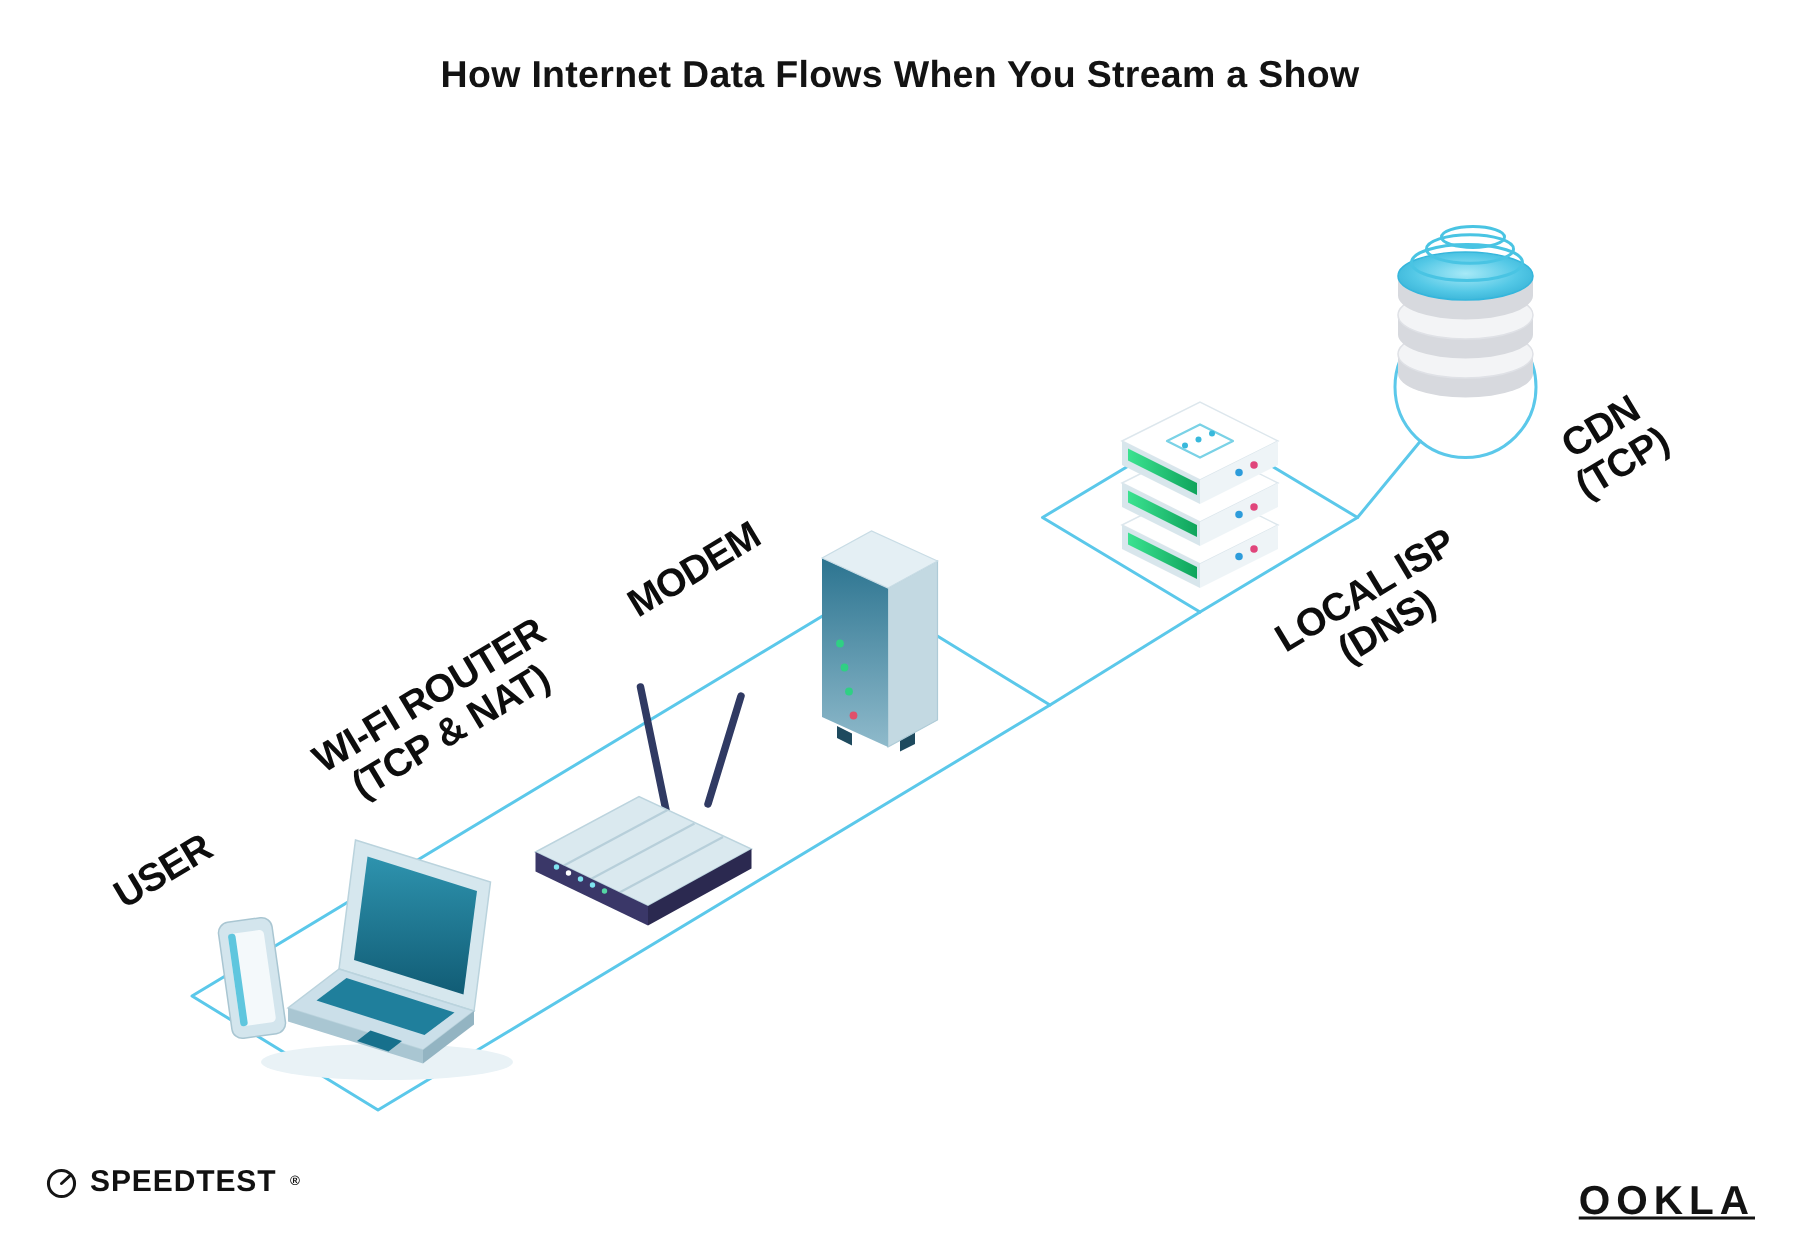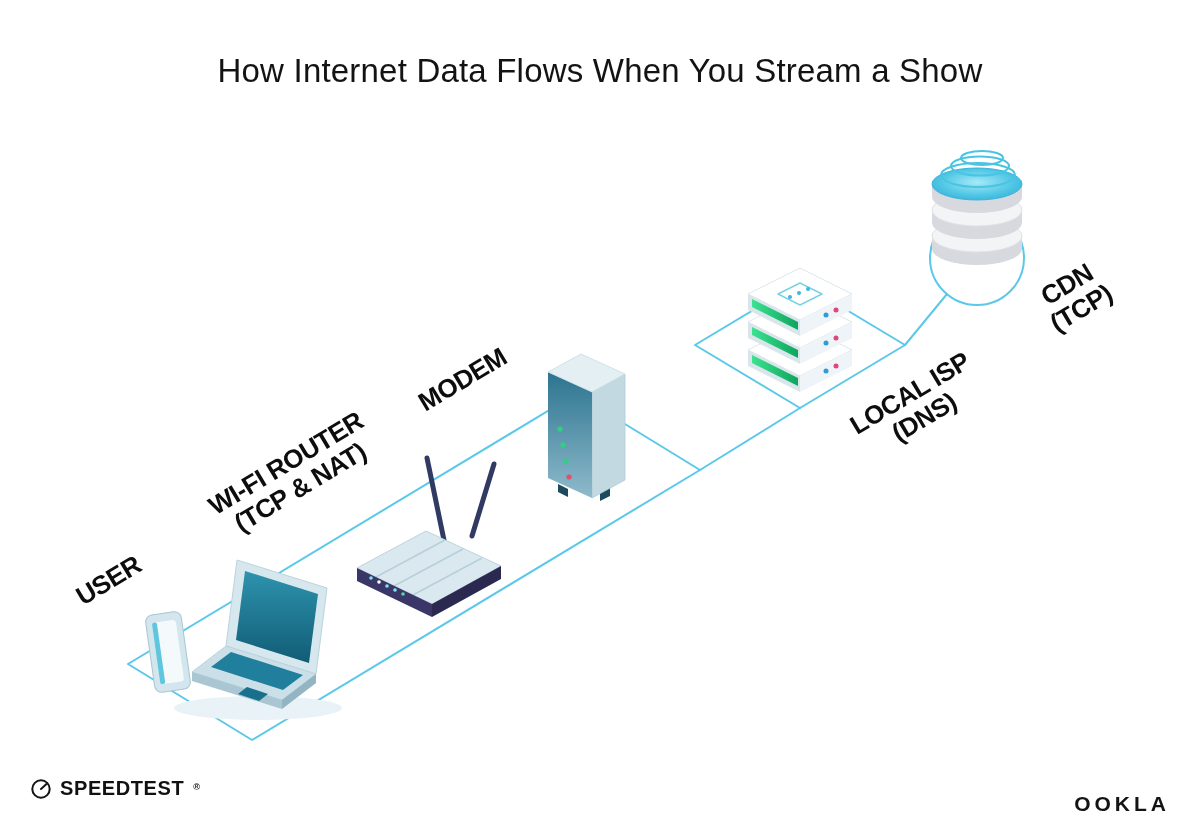--- a/index.html
+++ b/index.html
@@ -3,38 +3,38 @@
 <meta charset="utf-8">
 <style>
   html,body { margin:0; padding:0; background:#ffffff; }
   .page {
     position:relative; width:1200px; height:836px; margin:0 auto;
     background:#ffffff; overflow:hidden;
     font-family:"Liberation Sans", sans-serif;
   }
   .header { position:absolute; top:36px; left:0; right:0; text-align:center; }
   .header h1 {
-    margin:16px; font-size:33px; font-weight:400; color:#131313; letter-spacing:0.2px;
+    margin:0; font-size:25px; font-weight:700; color:#131313; letter-spacing:0.2px;
   }
   .header p {
     margin:11px 0 0; font-size:24px; font-weight:400; color:#5e6468; letter-spacing:0.2px;
   }
   .diagram-svg { position:absolute; left:0; top:0; }
   .node-label {
     font-family:"Liberation Sans", sans-serif;
     font-weight:700; font-size:26px; fill:#0d0d0d; letter-spacing:-0.5px;
   }
   .footer-left {
     position:absolute; left:30px; bottom:36px; display:flex; align-items:center; gap:8px;
     font-weight:700; font-size:20px; letter-spacing:0.6px; color:#111;
   }
   .footer-left sup { font-size:9px; margin-left:1px; align-self:flex-start; line-height:20px; }
   .footer-right {
     position:absolute; right:30px; bottom:20px;
-    font-size:21px; font-weight:700; letter-spacing:4px; color:#131313;
+    font-size:27px; font-weight:700; letter-spacing:4px; color:#131313;text-decoration:underline;
   }
 </style>
 </head>
 <body>
 
 <div class="page">
 
   <div class="header">
     <h1>How Internet Data Flows When You Stream a Show</h1>
   </div>

